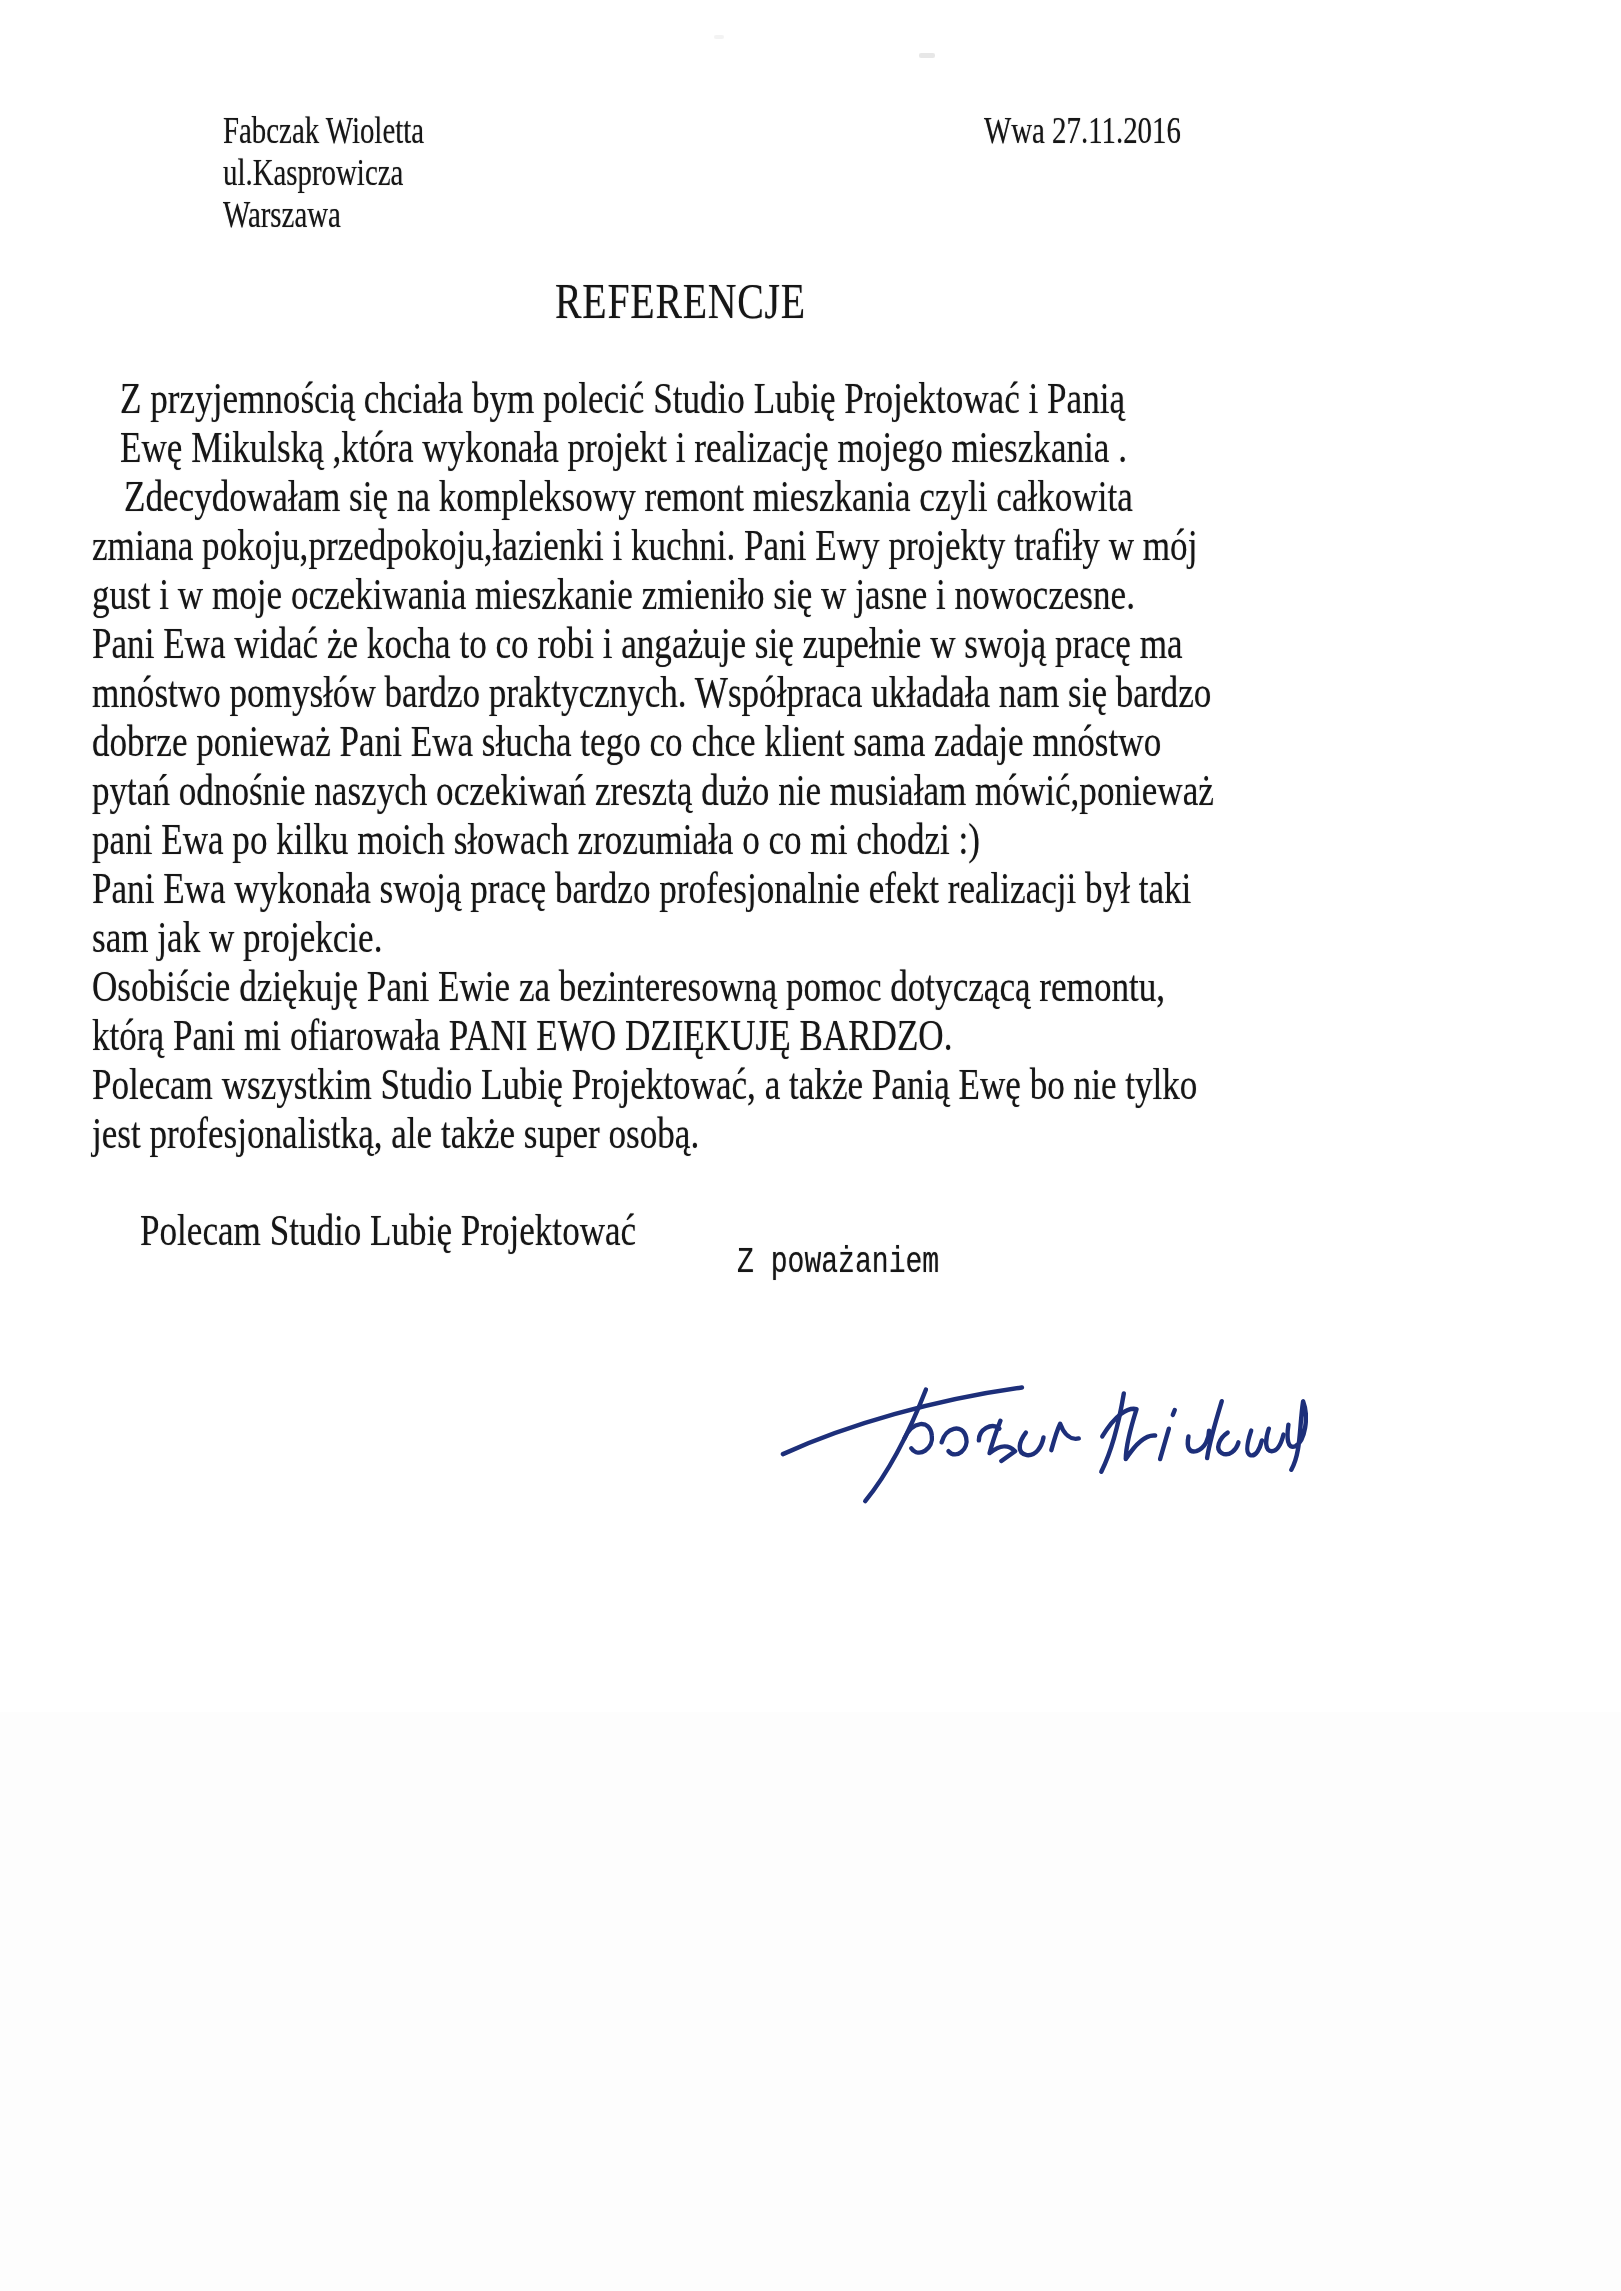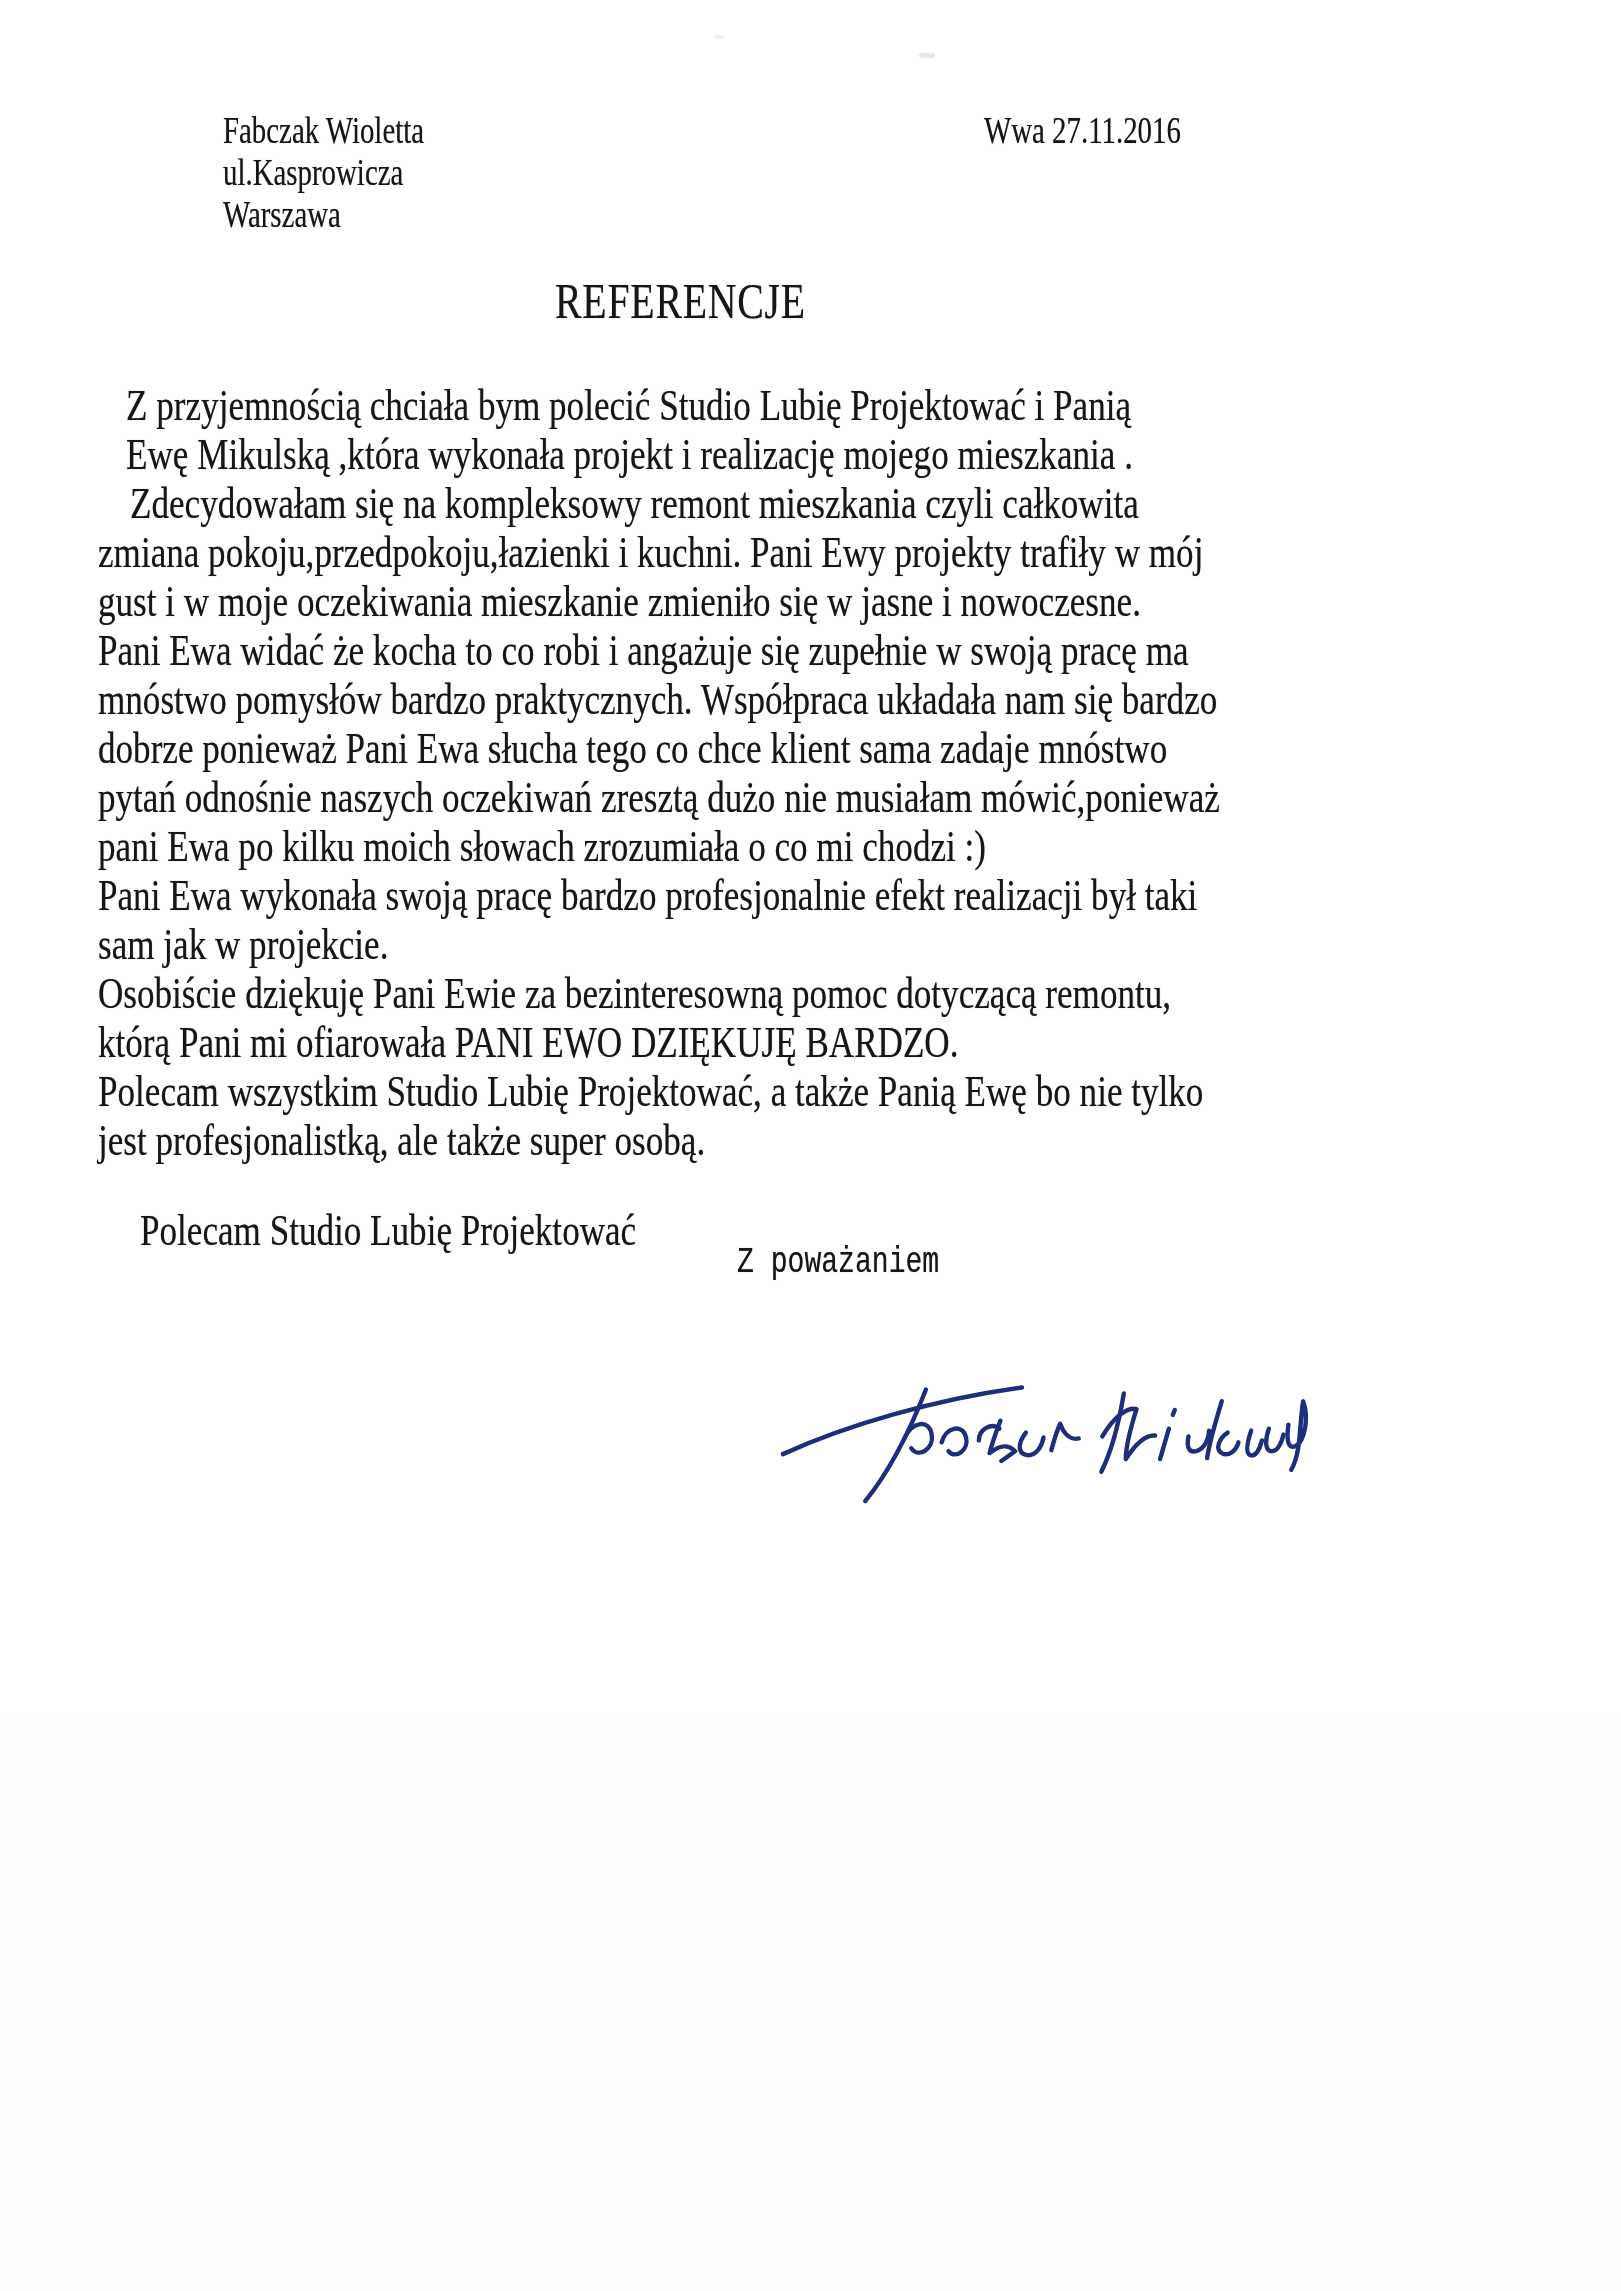--- a/index.html
+++ b/index.html
@@ -27,24 +27,23 @@
   }
   .date {
     position: absolute; left: 984px; top: 110px;
     font-size: 37px; line-height: 42px;
   }
   .title {
     position: absolute; left: 555px; top: 272px;
     font-size: 51px; letter-spacing: 1px;
   }
   .body-block {
-    position: absolute; left: 98px; top: 374px;
+    position: absolute; left: 92px; top: 374px;
     font-size: 45px; line-height: 49px;
     width: 1470px;
-    margin-top: 7px;
   }
   .line { transform: scaleX(0.78); transform-origin: 0 50%; white-space: pre; }
   .ind-a { padding-left: 36px; }
   .ind-b { padding-left: 41px; }
   .recommendation {
     position: absolute; left: 140px; top: 1206px;
     font-size: 45px; line-height: 49px; font-family: Liberation Serif, serif;
   }
   .valediction {
     position: absolute; left: 737px; top: 1238px;

